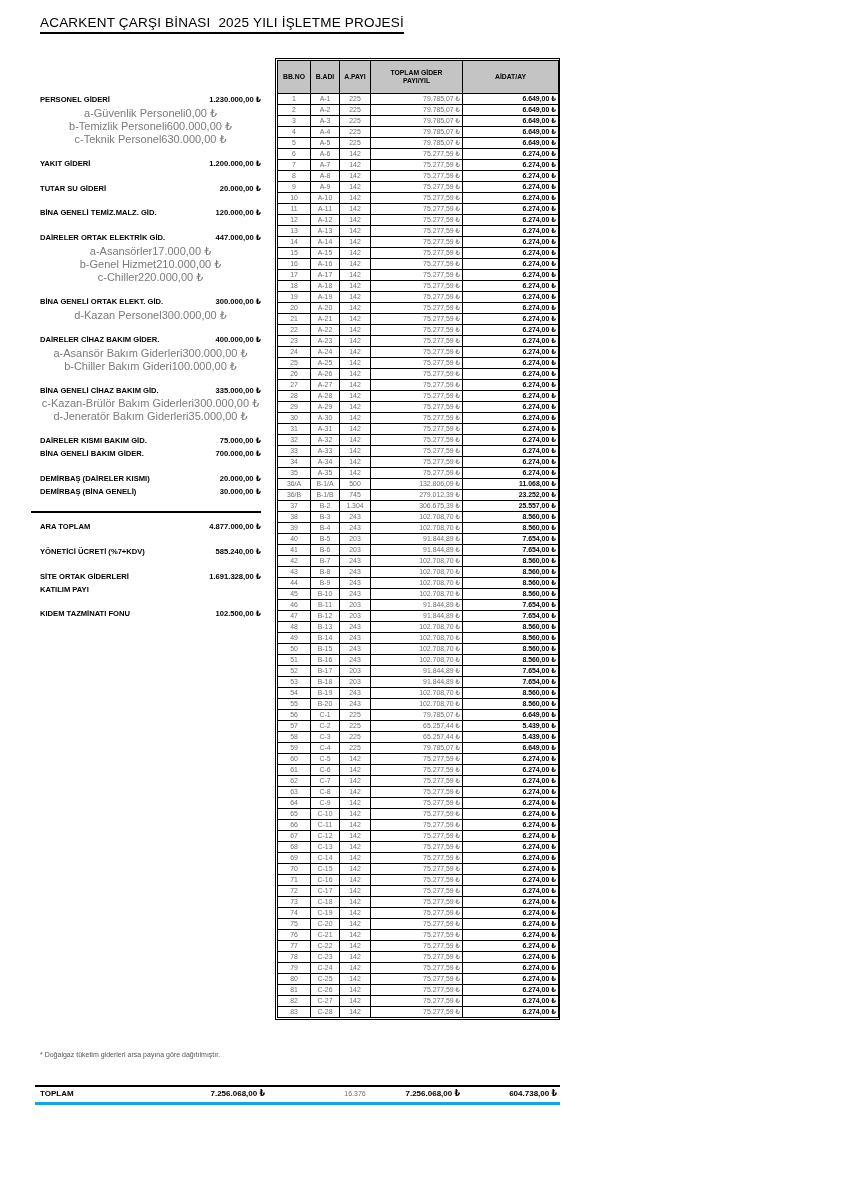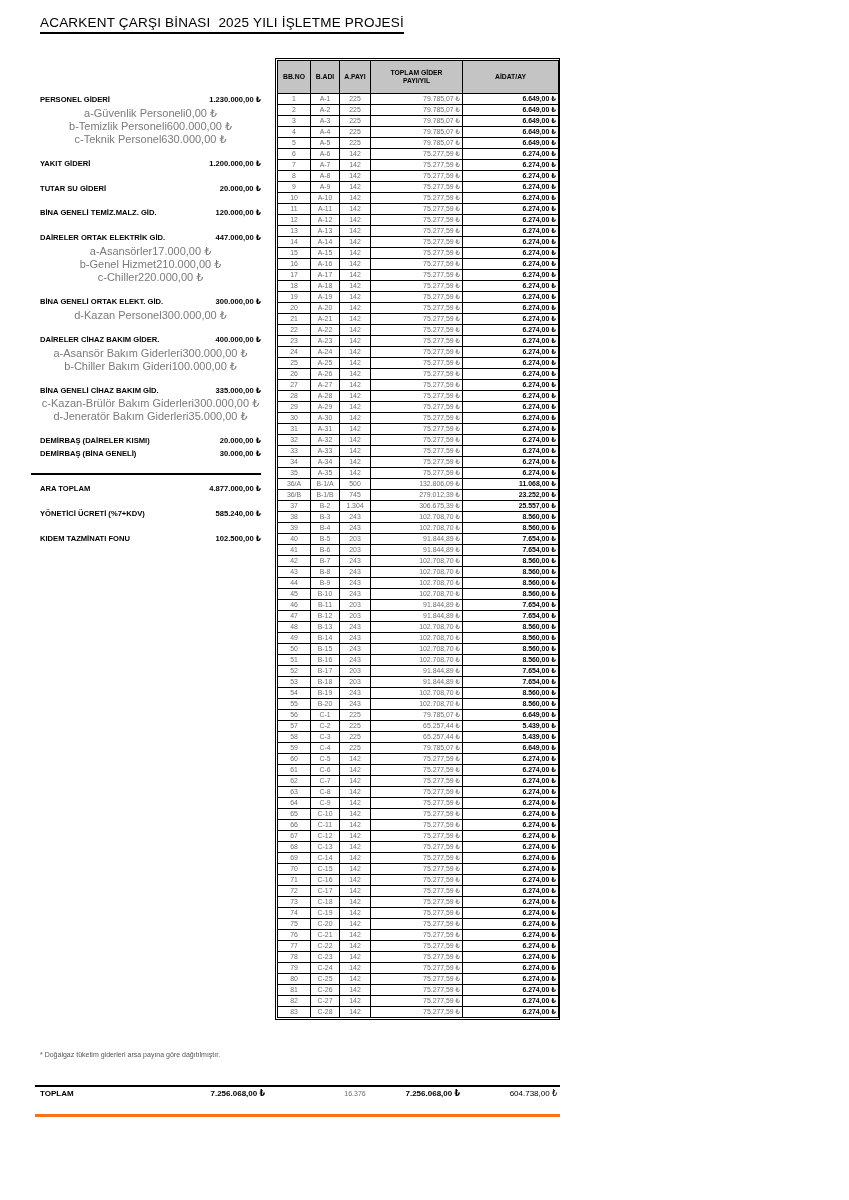--- a/index.html
+++ b/index.html
@@ -51,29 +51,29 @@
   td.c-no, td.c-adi, td.c-payi { text-align:center; color:#6e6e6e; }
   td.c-gider { text-align:right; color:#6e6e6e; }
   td.c-aidat { text-align:right; font-weight:bold; color:#000; }
 
   
   .footnote {
     position:absolute; left:40px; top:1051px;
     font-size:7px; color:#555;
   }
   .grand-total {
-    position:absolute; left:35px; top:1085px; width:525px; height:32px;
-    border-top:2px solid #000; border-bottom:3px solid #f97316;
+    position:absolute; left:35px; top:1085px; width:525px; height:20px;
+    border-top:2px solid #000; border-bottom:3px solid #0ea5e9;
     font-size:8px; line-height:14px;
   }
   .gt-label { position:absolute; left:5px;  font-weight:bold; }
   .gt-left-amount { position:absolute; right:295px; font-weight:bold; }
   .gt-apayi { position:absolute; left:300px; width:40px; text-align:center; color:#6e6e6e; font-size:7px; }
   .gt-gider { position:absolute; right:100px; font-weight:bold; }
-  .gt-aidat { position:absolute; right:3px;  font-weight:normal; }
+  .gt-aidat { position:absolute; right:3px;  font-weight:bold; }
 </style>
 </head>
 <body>
 
 <div class="page">
 
   <div class="doc-title">ACARKENT ÇARŞI BİNASI  2025 YILI İŞLETME PROJESİ</div>
 
 
   <div class="expense-column">
@@ -164,39 +164,59 @@
           <span class="exp-label">c-Kazan-Brülör Bakım Giderleri</span>
           <span class="exp-amount">300.000,00 ₺</span>
         </div>
         <div class="exp-row exp-sub">
           <span class="exp-label">d-Jeneratör Bakım Giderleri</span>
           <span class="exp-amount">35.000,00 ₺</span>
         </div>
       </div>
       <div class="exp-group">
         <div class="exp-row exp-bold">
+          <span class="exp-label">DAİRELER KISMI BAKIM GİD.</span>
+          <span class="exp-amount">75.000,00 ₺</span>
+        </div>
+        <div class="exp-row exp-bold">
+          <span class="exp-label">BİNA GENELİ BAKIM GİDER.</span>
+          <span class="exp-amount">700.000,00 ₺</span>
+        </div>
+      </div>
+      <div class="exp-group">
+        <div class="exp-row exp-bold">
           <span class="exp-label">DEMİRBAŞ (DAİRELER KISMI)</span>
           <span class="exp-amount">20.000,00 ₺</span>
         </div>
         <div class="exp-row exp-bold">
           <span class="exp-label">DEMİRBAŞ (BİNA GENELİ)</span>
           <span class="exp-amount">30.000,00 ₺</span>
         </div>
       </div>
       <div class="exp-divider"></div>
       <div class="exp-group">
         <div class="exp-row exp-bold">
           <span class="exp-label">ARA TOPLAM</span>
           <span class="exp-amount">4.877.000,00 ₺</span>
         </div>
       </div>
       <div class="exp-group">
         <div class="exp-row exp-bold">
           <span class="exp-label">YÖNETİCİ ÜCRETİ (%7+KDV)</span>
           <span class="exp-amount">585.240,00 ₺</span>
+        </div>
+      </div>
+      <div class="exp-group">
+        <div class="exp-row exp-bold">
+          <span class="exp-label">SİTE ORTAK GİDERLERİ</span>
+          <span class="exp-amount">1.691.328,00 ₺</span>
+        </div>
+        <div class="exp-row exp-bold">
+          <span class="exp-label">KATILIM PAYI</span>
+          <span class="exp-amount"></span>
         </div>
       </div>
       <div class="exp-group">
         <div class="exp-row exp-bold">
           <span class="exp-label">KIDEM TAZMİNATI FONU</span>
           <span class="exp-amount">102.500,00 ₺</span>
         </div>
       </div>
     </div>
 

